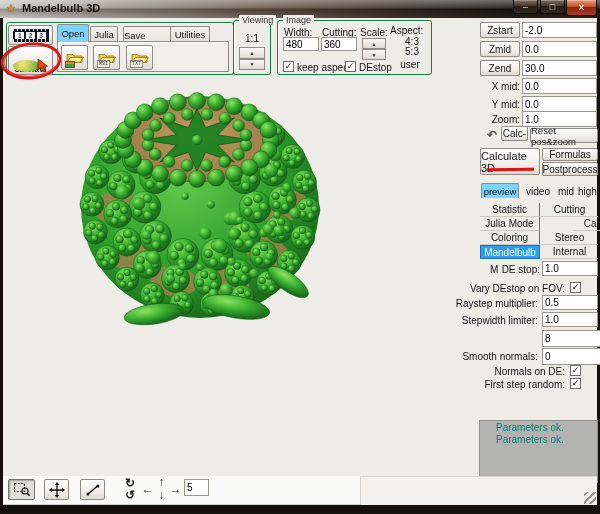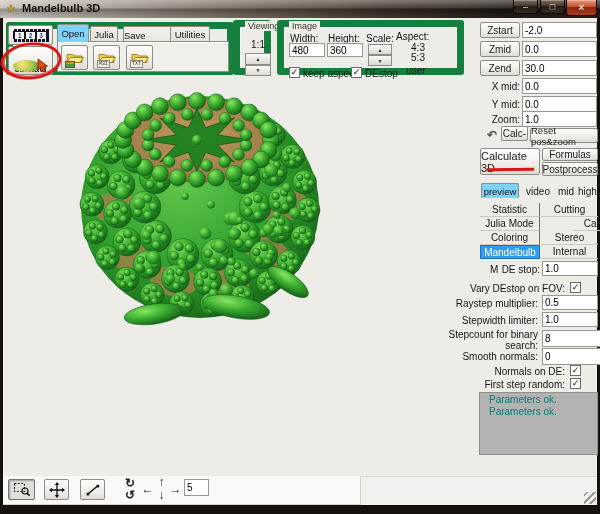--- a/index.html
+++ b/index.html
@@ -17,21 +17,21 @@
   .winbtn{position:absolute;top:0;height:14px;border:1px solid #0d0906;border-top:none;
     border-radius:0 0 3px 3px;display:flex;align-items:center;justify-content:center;
     font-size:9px;color:#e9e3da;z-index:3;
     background:linear-gradient(#7d6c5e,#453a2e 45%,#251c15 50%,#342a21);
     box-shadow:inset 0 1px 0 rgba(255,255,255,.28);cursor:default;}
   .winbtn.close{background:linear-gradient(#e79c7c,#c3502c 45%,#8b2410 50%,#ab3c1c);
     color:#fcead e0;font-weight:bold;font-size:10px;}
   
   .client{position:absolute;left:3px;top:18px;width:594px;height:487px;background:#edece7;
     font-size:10px;color:#141414;}
-  .gbox{border:7px solid #15803d;border-radius:3px;box-shadow:inset 1px 1px 0 #fdfcfa;}
+  .gbox{border:1px solid #15803d;border-radius:3px;box-shadow:inset 1px 1px 0 #fdfcfa;}
   .gbox-label{position:absolute;top:-6px;left:5px;background:#edece7;padding:0 3px;font-size:9px;color:#333;}
   .lbl{font-size:10px;white-space:nowrap;}
   .rlbl{text-align:right;white-space:normal;}
   .btn{background:linear-gradient(#fefefd,#eceae4 70%,#dedbd4);border:1px solid #8f8c85;border-radius:2px;
     display:flex;align-items:center;justify-content:center;font-size:10px;color:#1a1a1a;cursor:default;}
   .btn.sunken{background:#e2e0da;border-color:#76746e;box-shadow:inset 1px 1px 2px rgba(0,0,0,.3);}
   .field{background:#fff;border:1px solid #9a978f;font-size:10px;padding:0 2px;
     font-family:"Liberation Sans",sans-serif;color:#000;width:100%;height:100%;}
   .cb{background:#fff;border:1px solid #6e6c66;display:flex;align-items:center;justify-content:center;
     font-size:9px;line-height:9px;color:#111;cursor:default;}
@@ -39,21 +39,21 @@
   .sbtn{flex:1;display:flex;align-items:center;justify-content:center;font-size:5px;color:#222;
     background:linear-gradient(#fbfaf8,#dcd9d2);border:1px solid #8f8c85;cursor:default;}
   .tab{background:linear-gradient(#f2f0ea,#e2dfd8);border:1px solid #8f8c85;border-bottom:none;
     border-radius:2px 2px 0 0;display:flex;align-items:center;justify-content:center;font-size:9.5px;cursor:default;}
   .tab.on{background:#7dd3fc;z-index:2;}
   .tabbox{border:1px solid #8f8c85;background:#f0efea;box-shadow:inset 1px 1px 0 #fff;}
   .scell{display:flex;align-items:center;justify-content:center;font-size:10px;
     border-bottom:1px solid #ccc9c2;cursor:default;}
   .scell.c0{border-right:1px solid #6b6b6b;}
   .scell.sel{background:#2f9df2;color:#fff;border:1px solid #1d6fb8;}
-  .memo{background:#b3b3b1;border:1px solid #8f8f8d;color:#00807e;font-size:10px;line-height:12px;padding:1px 9px;overflow:hidden;}
+  .memo{background:#b3b3b1;border:1px solid #8f8f8d;color:#00807e;font-size:10px;line-height:12px;padding:1px 16px;overflow:hidden;margin-top:28px;}
   .render{background:linear-gradient(180deg,#2750ab 0%,#40 66bd 0%,#2853ae 0%,#3a64ba 35%,#7c99d5 75%,#a2b7e5 100%);overflow:hidden;}
   .bstrip{background:#f1f0ec;border-top:1px solid #d9d7d1;}
   .bstrip-left{background:#f9f9f7;border-right:1px solid #d4d2cc;border-bottom:1px solid #d4d2cc;}
   .arrowglyph{display:flex;align-items:center;justify-content:center;font-weight:bold;color:#1b1b1b;font-size:12px;cursor:default;}
   .grip{background:repeating-linear-gradient(135deg,transparent 0 2px,#9a988f 2px 3.5px,transparent 3.5px 5px);}
   .film{width:36px;height:13px;background:#141428;display:flex;align-items:center;justify-content:space-around;padding:0 2px;position:relative;}
   .film::before,.film::after{content:"";position:absolute;left:0;right:0;height:2.5px;
     background:repeating-linear-gradient(90deg,#e8e8e8 0 1.5px,#141428 1.5px 4px);}
   .film::before{top:0;} .film::after{bottom:0;}
   .frame{width:9px;height:7px;background:#fff;display:flex;align-items:center;justify-content:center;
@@ -147,26 +147,26 @@
 
     <div class="abs gbox" style="left:230px;top:2px;width:38px;height:55px;">
       <span class="gbox-label">Viewing</span>
       <div class="abs lbl" style="left:0;top:12px;width:36px;text-align:center;">1:1</div>
       <div class="abs spin" style="left:5px;top:26px;width:26px;height:23px;">
         <span class="sbtn">▲</span>
         <span class="sbtn">▼</span>
       </div>
     </div>
 
-    <div class="abs gbox" style="left:274px;top:2px;width:187px;height:55px;">
+    <div class="abs gbox" style="left:274px;top:2px;width:155px;height:55px;">
       <span class="gbox-label">Image</span>
       <div class="abs lbl" style="left:6px;top:6px;">Width:</div>
       <div class="abs" style="left:5px;top:16px;width:36px;height:14px;">
         <input class="field" value="480" style=""></div>
-      <div class="abs lbl" style="left:44px;top:6px;">Height:</div>
+      <div class="abs lbl" style="left:44px;top:6px;">Cutting:</div>
       <div class="abs" style="left:43px;top:16px;width:36px;height:14px;">
         <input class="field" value="360" style=""></div>
       <div class="abs lbl" style="left:82px;top:6px;">Scale:</div>
       <div class="abs spin" style="left:84px;top:17px;width:24px;height:22px;">
         <span class="sbtn">▲</span>
         <span class="sbtn">▼</span>
       </div>
       <div class="abs lbl" style="left:112px;top:4px;">Aspect:</div>
       <div class="abs lbl" style="left:118px;top:15px;width:32px;text-align:center;">4:3</div>
       <div class="abs lbl" style="left:118px;top:25px;width:32px;text-align:center;">5:3</div>
@@ -640,21 +640,20 @@
       </div>
 
     <div class="abs lbl rlbl" style="left:434px;top:280px;width:101px;">Raystep multiplier:</div>
     <div class="abs" style="left:539px;top:277px;width:56px;height:15px;">
       <input class="field" value="0.5" style=""></div>
 
     <div class="abs lbl rlbl" style="left:434px;top:297px;width:101px;">Stepwidth limiter:</div>
     <div class="abs" style="left:539px;top:294px;width:56px;height:15px;">
       <input class="field" value="1.0" style=""></div>
 
-    <div class="abs lbl rlbl" style="left:444px;top:311px;width:91px;line-height:11px;">Stepcount for binary search:</div>
     <div class="abs" style="left:539px;top:312px;width:56px;height:17px;display:flex;">
       <input class="field" style="flex: 1 1 0%; width: auto;" value="8">
 
     </div>
 
     <div class="abs lbl rlbl" style="left:434px;top:333px;width:101px;">Smooth  normals:</div>
     <div class="abs" style="left:539px;top:330px;width:56px;height:17px;display:flex;">
       <input class="field" style="flex: 1 1 0%; width: auto;" value="0">
 
     </div>

